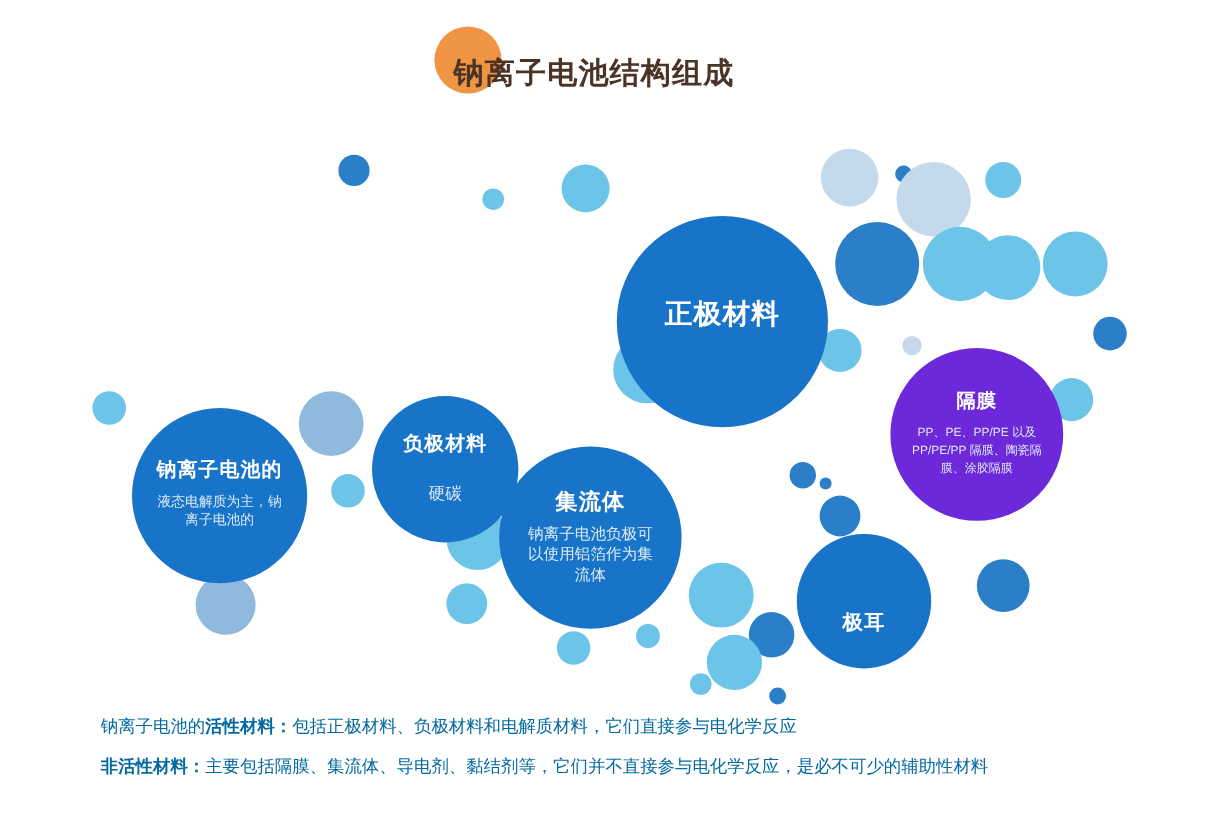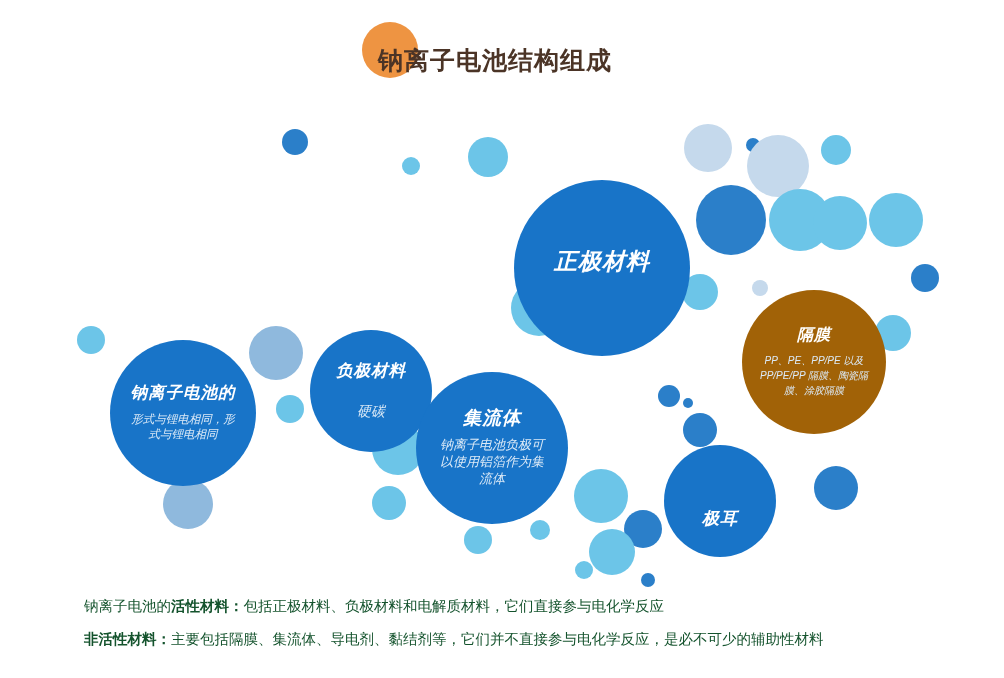--- a/index.html
+++ b/index.html
@@ -43,21 +43,20 @@
     white-space: nowrap;
   }
 
   
   #bubble-canvas {
     position: absolute;
     left: 0;
     top: 100px;
     width: 1004px;
     height: 470px;
-    font-style: italic;
   }
 
   .deco-bubble {
     position: absolute;
     border-radius: 50%;
   }
 
   .main-bubble {
     position: absolute;
     border-radius: 50%;
@@ -108,21 +107,21 @@
 
   
   #footnotes {
     position: absolute;
     left: 84px;
     top: 590px;
     width: 880px;
   }
   .footnote-line {
     font-size: 14.5px;
-    color: #14532d;
+    color: #0369a1;
     line-height: 2.3;
     white-space: nowrap;
   }
   .footnote-line b { font-weight: bold; }
 </style>
 </head>
 <body>
 
 <div id="title-area">
   <div id="title-dot" style="background: rgb(238, 148, 66);"></div>
@@ -168,29 +167,29 @@
       <div class="deco-bubble" style="left: 464px; top: 426px; width: 28px; height: 28px; background: rgb(108, 197, 232);"></div>
       <div class="deco-bubble" style="left: 530px; top: 420px; width: 20px; height: 20px; background: rgb(108, 197, 232);"></div>
     </div>
 
   <div class="main-bubble" id="bubble-cathode" style="background: rgb(24, 116, 200);">
     <div class="b-title">正极材料</div>
   </div>
 
   <div class="main-bubble" id="bubble-electrolyte" style="background: rgb(24, 116, 200);">
     <div class="b-title">钠离子电池的</div>
-    <div class="b-desc">形式与锂电相同，形式与锂电相同</div>
+    <div class="b-desc">液态电解质为主，钠离子电池的</div>
   </div>
 
   <div class="main-bubble" id="bubble-anode" style="background: rgb(24, 116, 200);">
     <div class="b-title">负极材料</div>
     <div class="b-desc">硬碳</div>
   </div>
 
-  <div class="main-bubble" id="bubble-separator" style="background: #a16207;">
+  <div class="main-bubble" id="bubble-separator" style="background: #6d28d9;">
     <div class="b-title">隔膜</div>
     <div class="b-desc">PP、PE、PP/PE 以及PP/PE/PP 隔膜、陶瓷隔膜、涂胶隔膜</div>
   </div>
 
   <div class="main-bubble" id="bubble-collector" style="background: rgb(24, 116, 200);">
     <div class="b-title">集流体</div>
     <div class="b-desc">钠离子电池负极可以使用铝箔作为集流体</div>
   </div>
 
   <div class="main-bubble" id="bubble-tab" style="background: rgb(24, 116, 200);">

